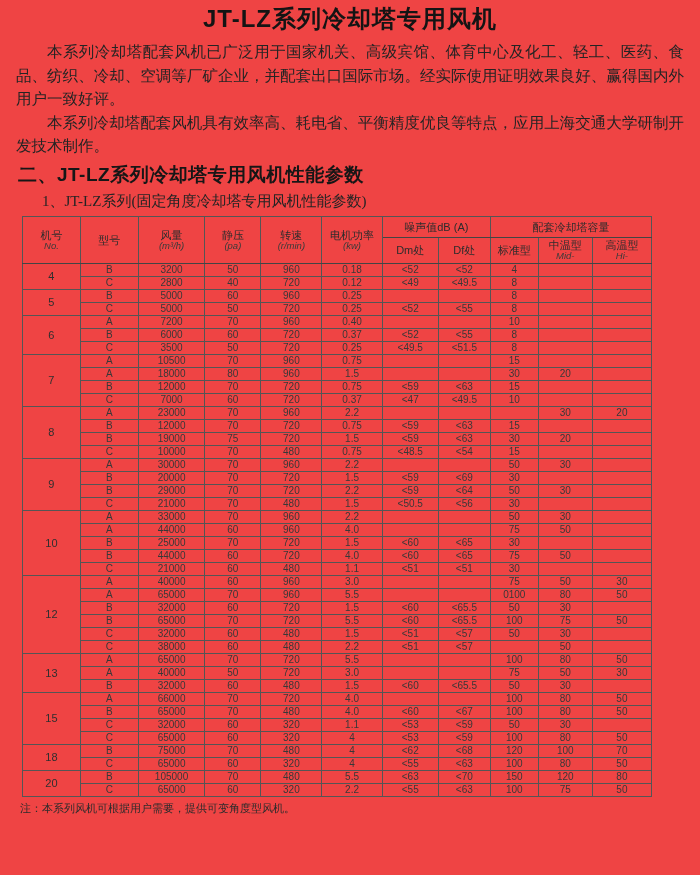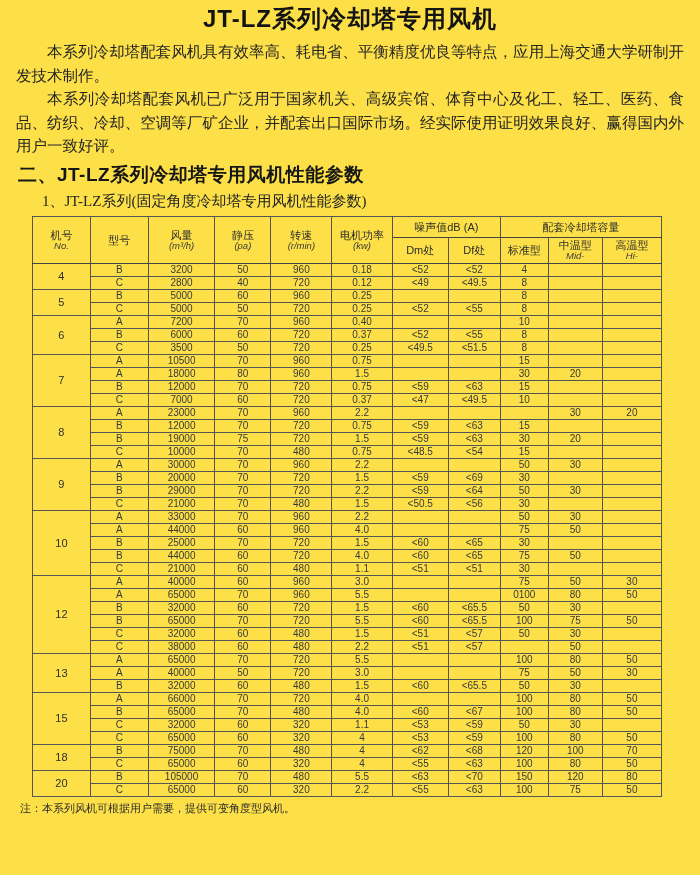--- a/index.html
+++ b/index.html
@@ -1,19 +1,19 @@
 <!DOCTYPE html>
 <html><head>
 <meta charset="utf-8">
 <style>
   * { margin: 0; padding: 0; box-sizing: border-box; }
   html, body { background: #ffffff; }
   .page {
     width: 700px; height: 875px; overflow: hidden;
-    background: #fde047;
+    background: #ef4444;
     font-family: "Liberation Sans", sans-serif;
     color: #1d1d1d;
     padding: 4px 16px 0 16px;
   }
   .title {
     text-align: center; font-size: 24px; font-weight: bold;
     letter-spacing: 1px; line-height: 30px; margin-bottom: 6px;
     color: #141414;
   }
   .section-heading {
@@ -25,21 +25,21 @@
     font-size: 15.5px; line-height: 23.5px; text-align: justify;
     text-indent: 2em; color: #242424;
   }
   .subtitle {
     font-family: "Liberation Serif", serif;
     font-size: 15px; line-height: 20px; margin: 3px 0 5px 26px;
     color: #242424;
   }
   table.perf {
     border-collapse: collapse; table-layout: fixed;
-    width: 630px; margin-left: 16px;
+    width: 630px; margin-left: 6px;
     border: 1.6px solid #333;
   }
   .perf th, .perf td {
     border: 1px solid #555; text-align: center;
     padding: 0; overflow: hidden; white-space: nowrap;
     color: #333;
   }
   .perf thead th {
     font-weight: normal; font-size: 11px; line-height: 12px;
     color: #2c2c2c; border-bottom: 1px solid #444;
@@ -57,22 +57,22 @@
     font-size: 11px; line-height: 15px; margin: 4px 0 0 4px;
     color: #2c2c2c;
   }
 </style>
 </head>
 <body>
 
 <div class="page">
   <div class="title">JT-LZ系列冷却塔专用风机</div>
 
+  <p class="body-para">本系列冷却塔配套风机已广泛用于国家机关、高级宾馆、体育中心及化工、轻工、医药、食品、纺织、冷却、空调等厂矿企业，并配套出口国际市场。经实际使用证明效果良好、赢得国内外用户一致好评。</p>
   <p class="body-para">本系列冷却塔配套风机具有效率高、耗电省、平衡精度优良等特点，应用上海交通大学研制开发技术制作。</p>
-  <p class="body-para">本系列冷却塔配套风机已广泛用于国家机关、高级宾馆、体育中心及化工、轻工、医药、食品、纺织、冷却、空调等厂矿企业，并配套出口国际市场。经实际使用证明效果良好、赢得国内外用户一致好评。</p>
 
   <div class="section-heading">二、JT-LZ系列冷却塔专用风机性能参数</div>
   <div class="subtitle">1、JT-LZ系列(固定角度冷却塔专用风机性能参数)</div>
 
   <table class="perf">
     <colgroup>
       <col style="width:9.2%">
         <col style="width:9.2%">
         <col style="width:10.6%">
       <col style="width:8.9%">

